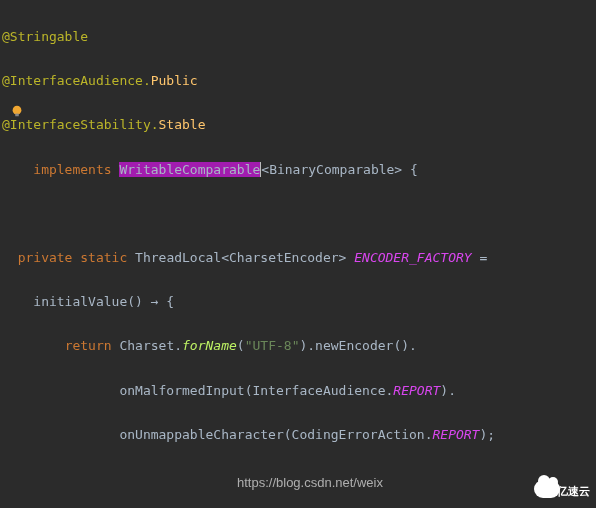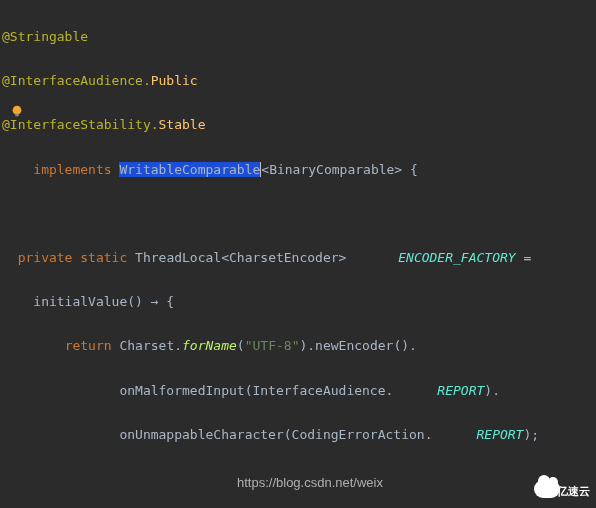--- a/index.html
+++ b/index.html
@@ -19,24 +19,24 @@
     padding: 4px 2px;
     white-space: pre;
   }
   .line { display: block; }
   .annotation { color: #bbb529; }
   .symbol { color: #a9b7c6; }
   .keyword { color: #cc7832; }
   .classname { color: #a9b7c6; }
   .method { color: #ffc66d; }
   .string { color: #6a8759; }
-  .italicfield { color: #5eead4; font-style: italic; margin-left: 44px; }
+  .italicfield { color: #d946ef; font-style: italic; }
   .italicmethod { color: #bef264; font-style: italic; }
   .lambda { color: #a9b7c6; }
-  .selected { background: #1d4ed8; color: #a9b7c6; }
+  .selected { background: #a21caf; color: #a9b7c6; }
   .cursor { border-left: 1px solid #bbb; }
   .bulb {
     position: absolute;
     left: 10px;
     top: 104px;
     width: 14px;
     height: 14px;
     pointer-events: none;
   }
   .watermark {

